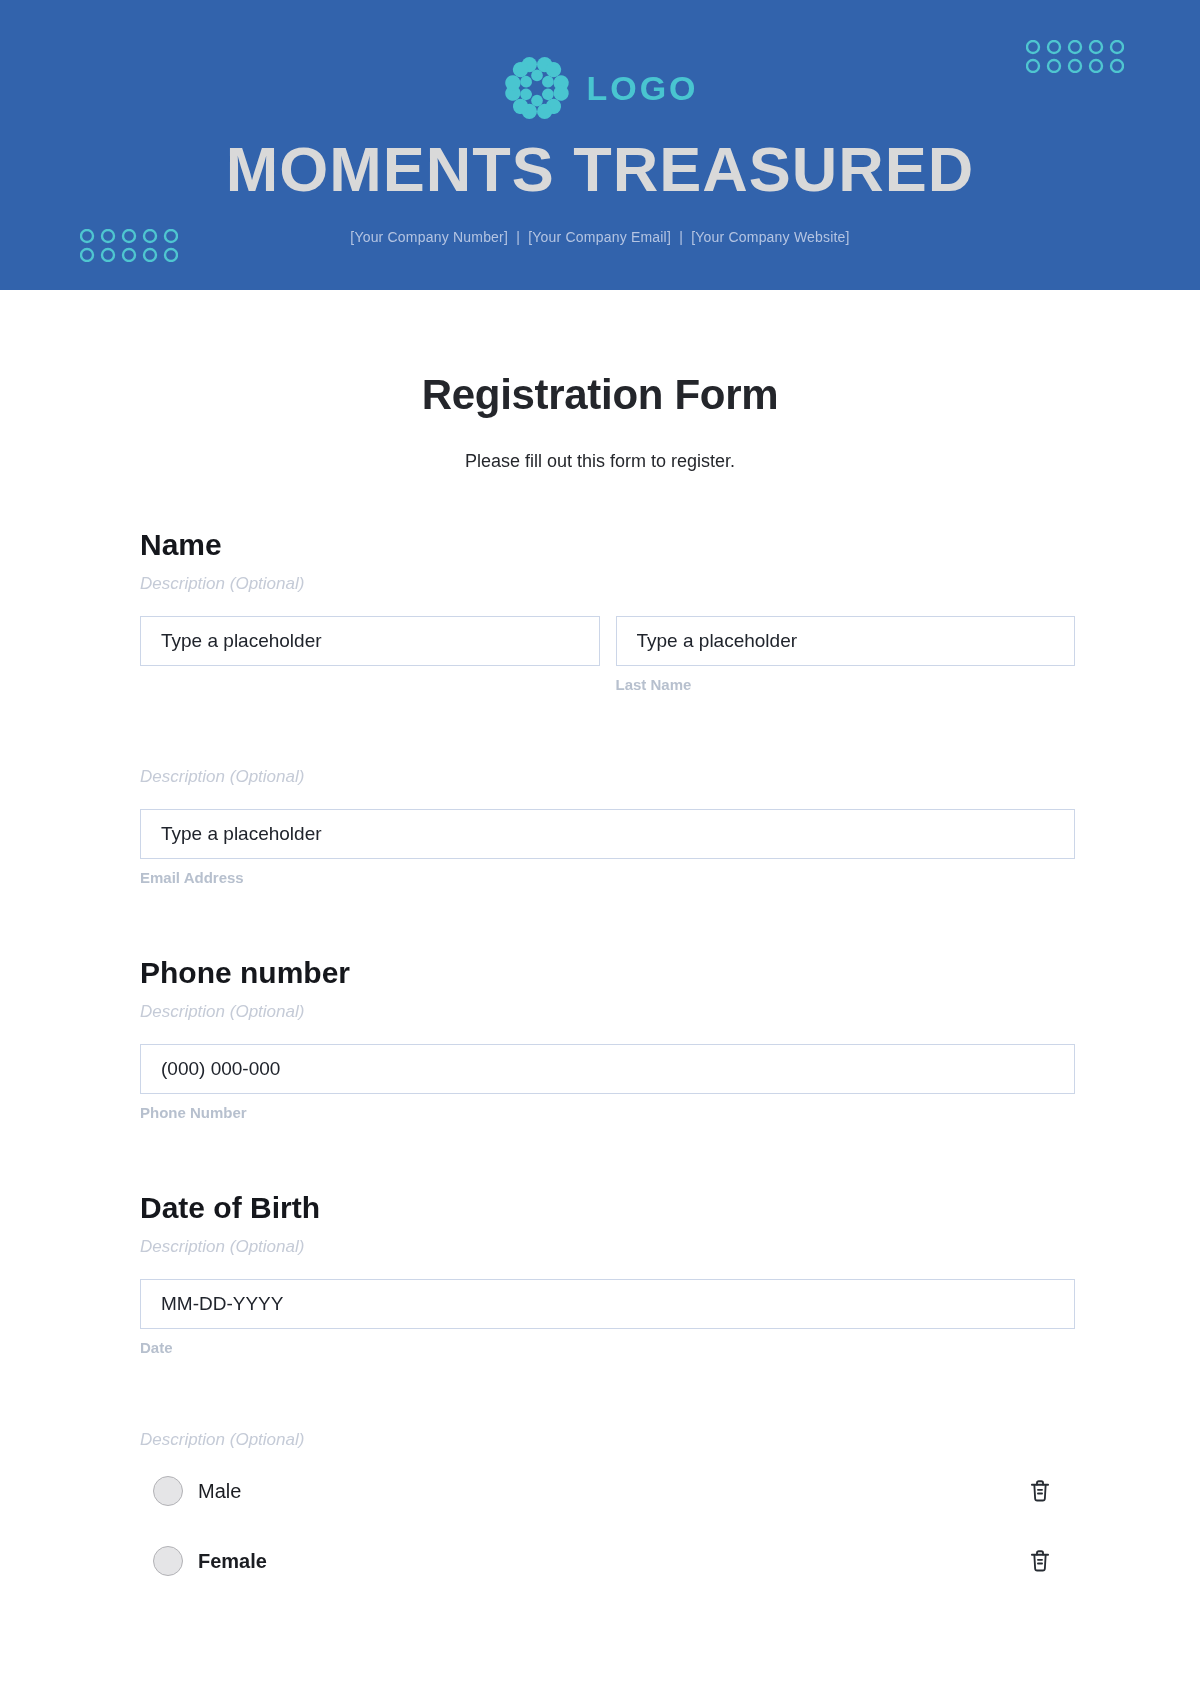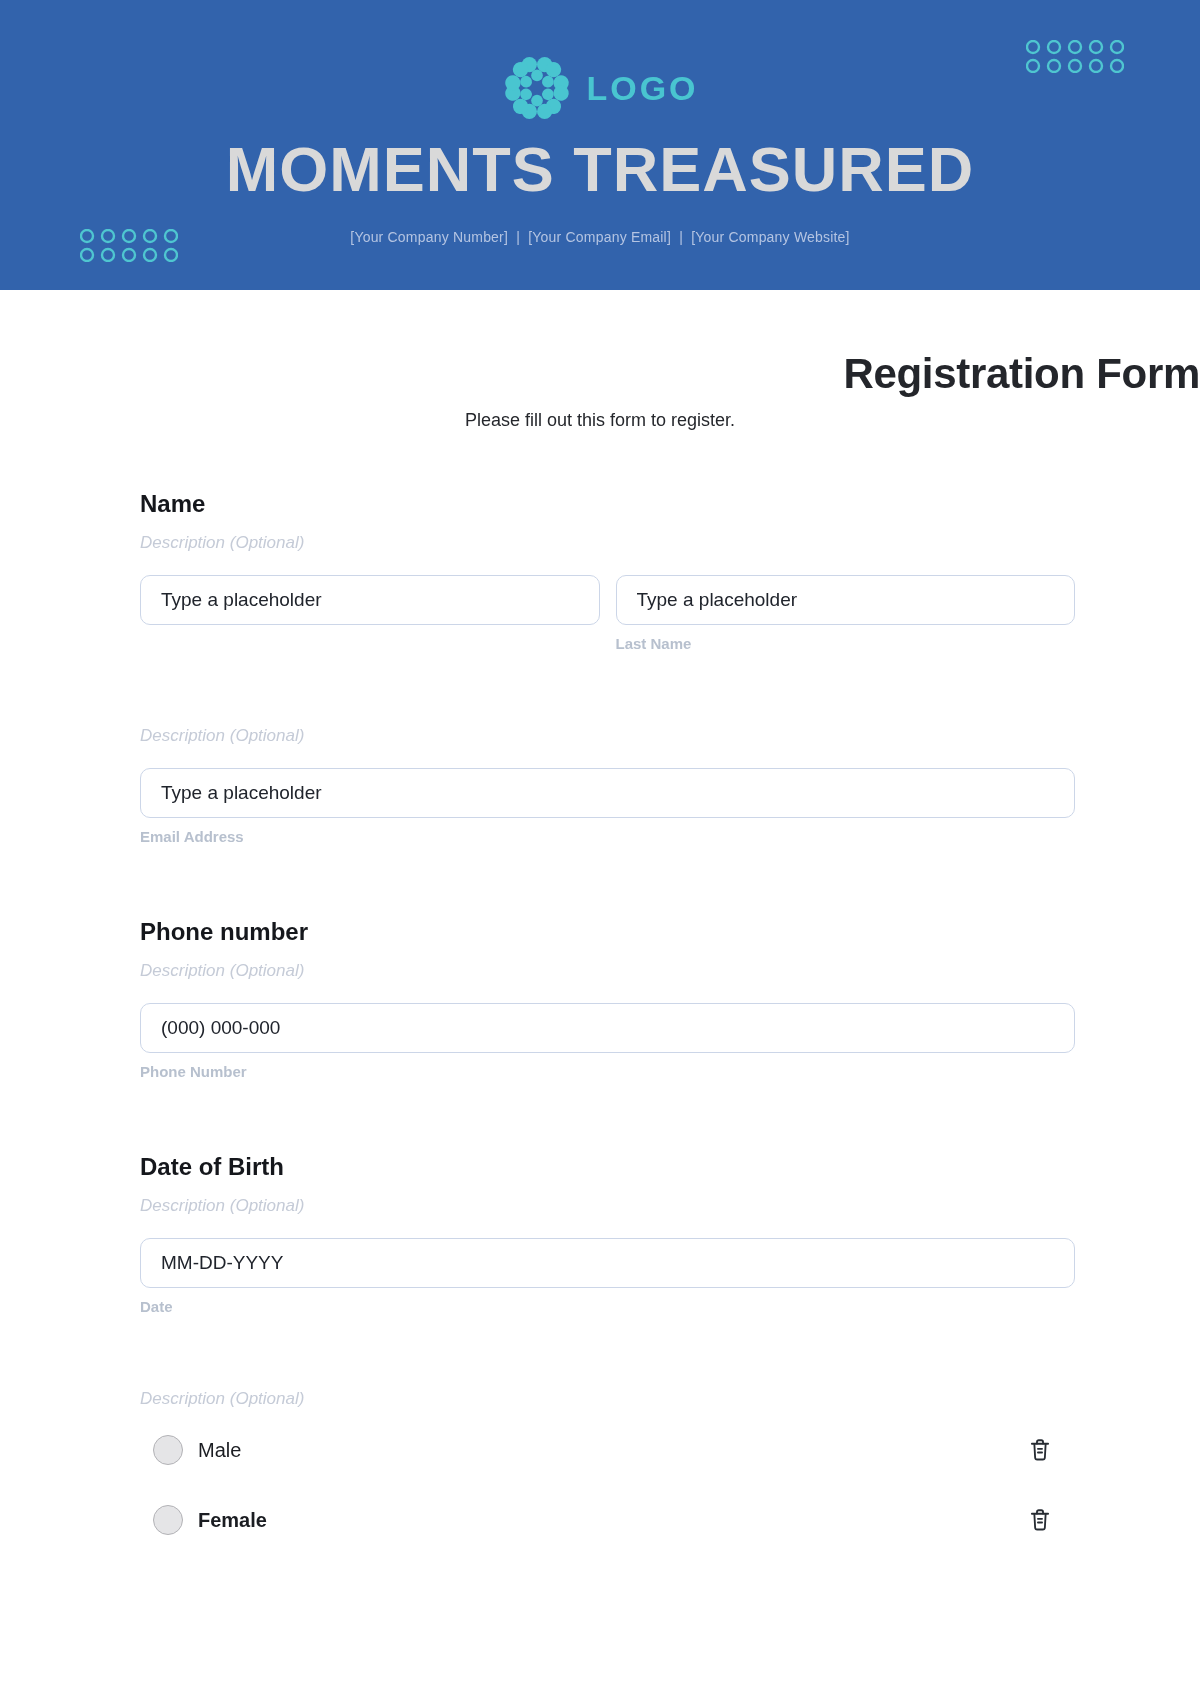--- a/index.html
+++ b/index.html
@@ -26,37 +26,37 @@
   }
   .contact-line {
     margin-top:28px; font-size:14px; color:#b4c4e2; letter-spacing:0.2px; white-space:pre;
   }
   .dots { position:absolute; }
   .dots-tr { top:40px; right:76px; }
   .dots-bl { top:229px; left:80px; }
 
   
   .form-title {
-    margin-top:62px; text-align:right; font-size:42px; font-weight:bold;
+    margin-top:83px; text-align:center; font-size:42px; font-weight:bold;
     color:#24262b; letter-spacing:-0.3px; line-height:1.05;
   }
-  .form-subtitle { margin-top:14px; text-align:center; font-size:18px; color:#25272c; }
+  .form-subtitle { margin-top:34px; text-align:center; font-size:18px; color:#25272c; }
 
   .form-wrap { width:935px; margin-left:140px; margin-top:60px; }
 
   .section { margin-bottom:73px; }
-  .section-label { font-size:24px; font-weight:bold; color:#15171c; line-height:26px; }
+  .section-label { font-size:30px; font-weight:bold; color:#15171c; line-height:26px; }
   .section-desc {
     margin-top:16px; font-style:italic; font-size:17px; color:#c5cbd7; line-height:20px;
   }
   .field-row { display:flex; gap:16px; }
   .field { flex:1; }
   .text-input {
     display:block; width:100%; margin-top:22px; height:50px;
-    border:1px solid #ccd6e8; border-radius:10px; background:#ffffff;
+    border:1px solid #ccd6e8; border-radius:0; background:#ffffff;
     padding:0 20px; font-family:"Liberation Sans", sans-serif;
     font-size:19px; color:#20242c; outline:none;
   }
   .text-input::placeholder { color:#20242c; opacity:1; }
   .sub-label { margin-top:10px; font-size:15px; font-weight:bold; color:#b7c0ce; line-height:18px; }
 
   
   .option-row {
     display:flex; align-items:center; margin-top:26px; height:30px;
     padding-left:13px; padding-right:22px;

